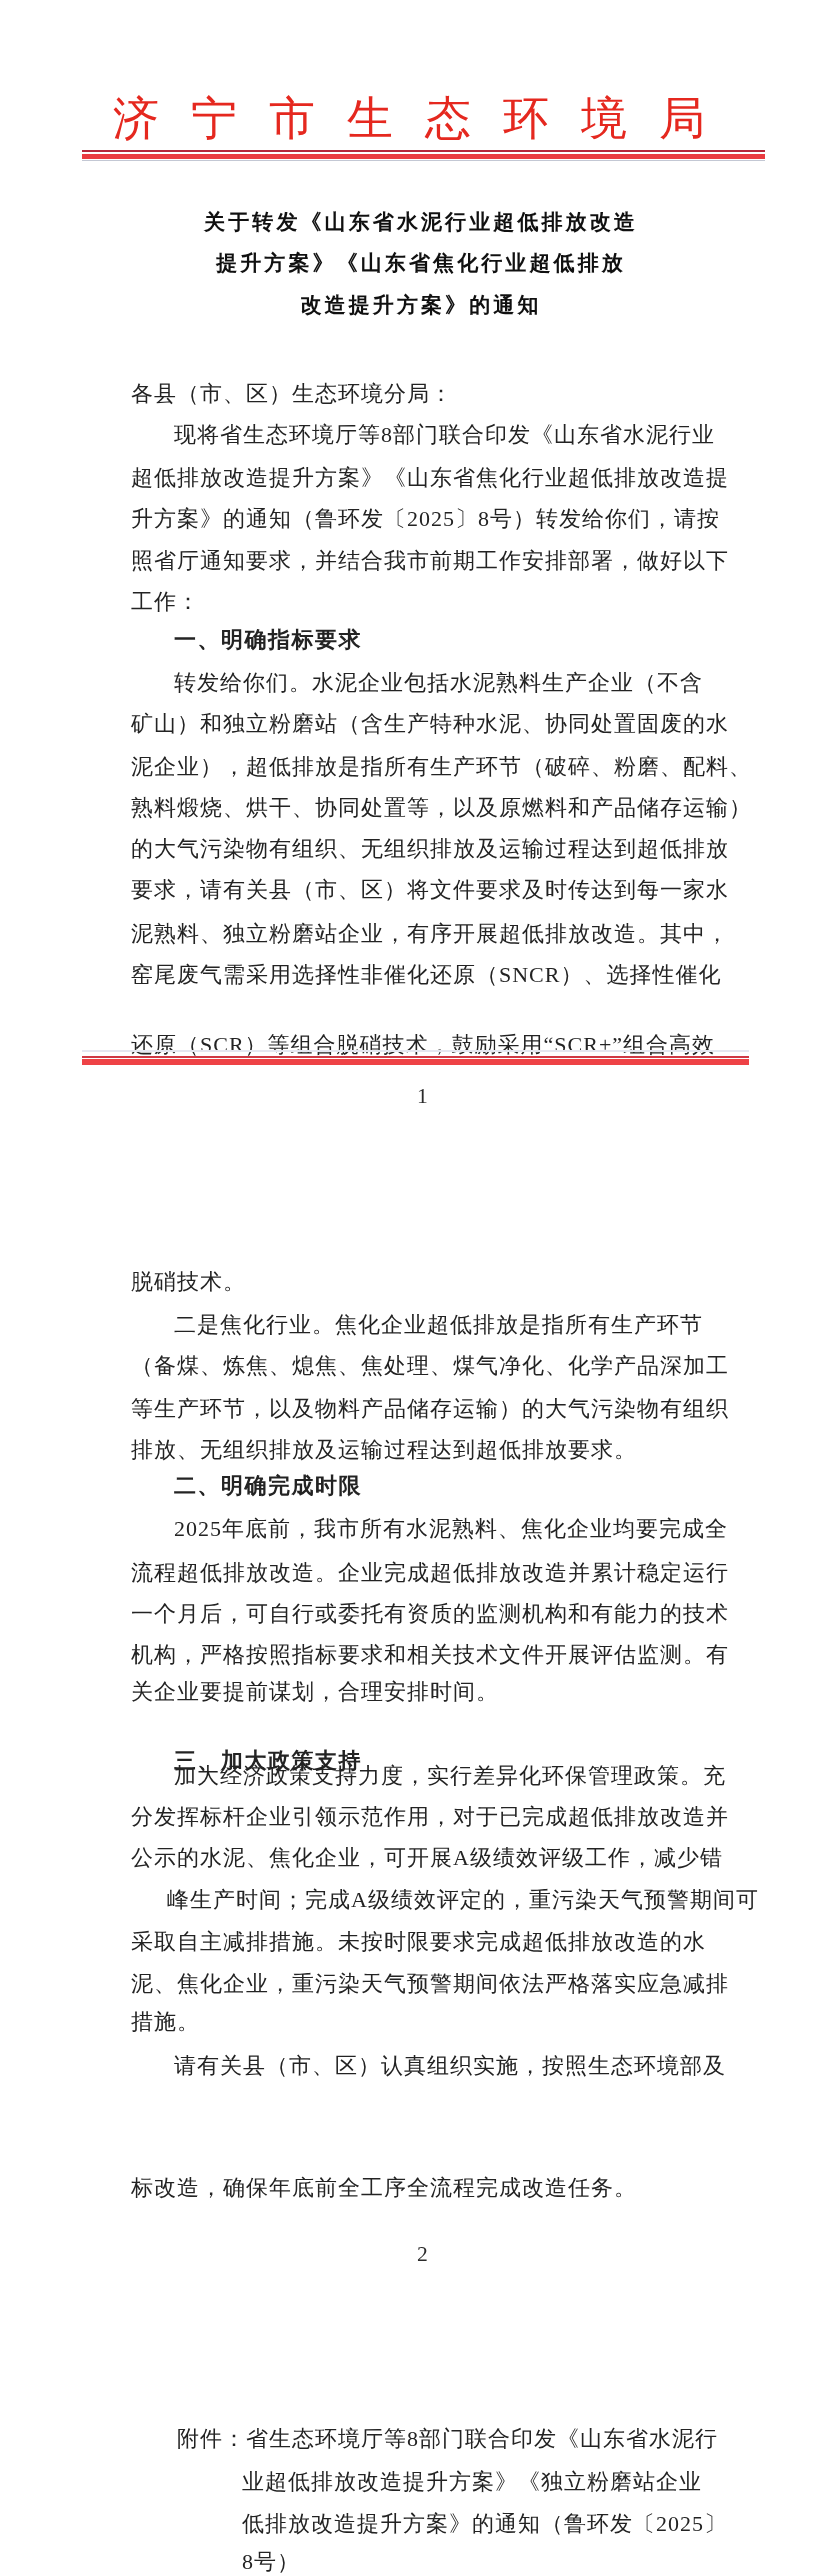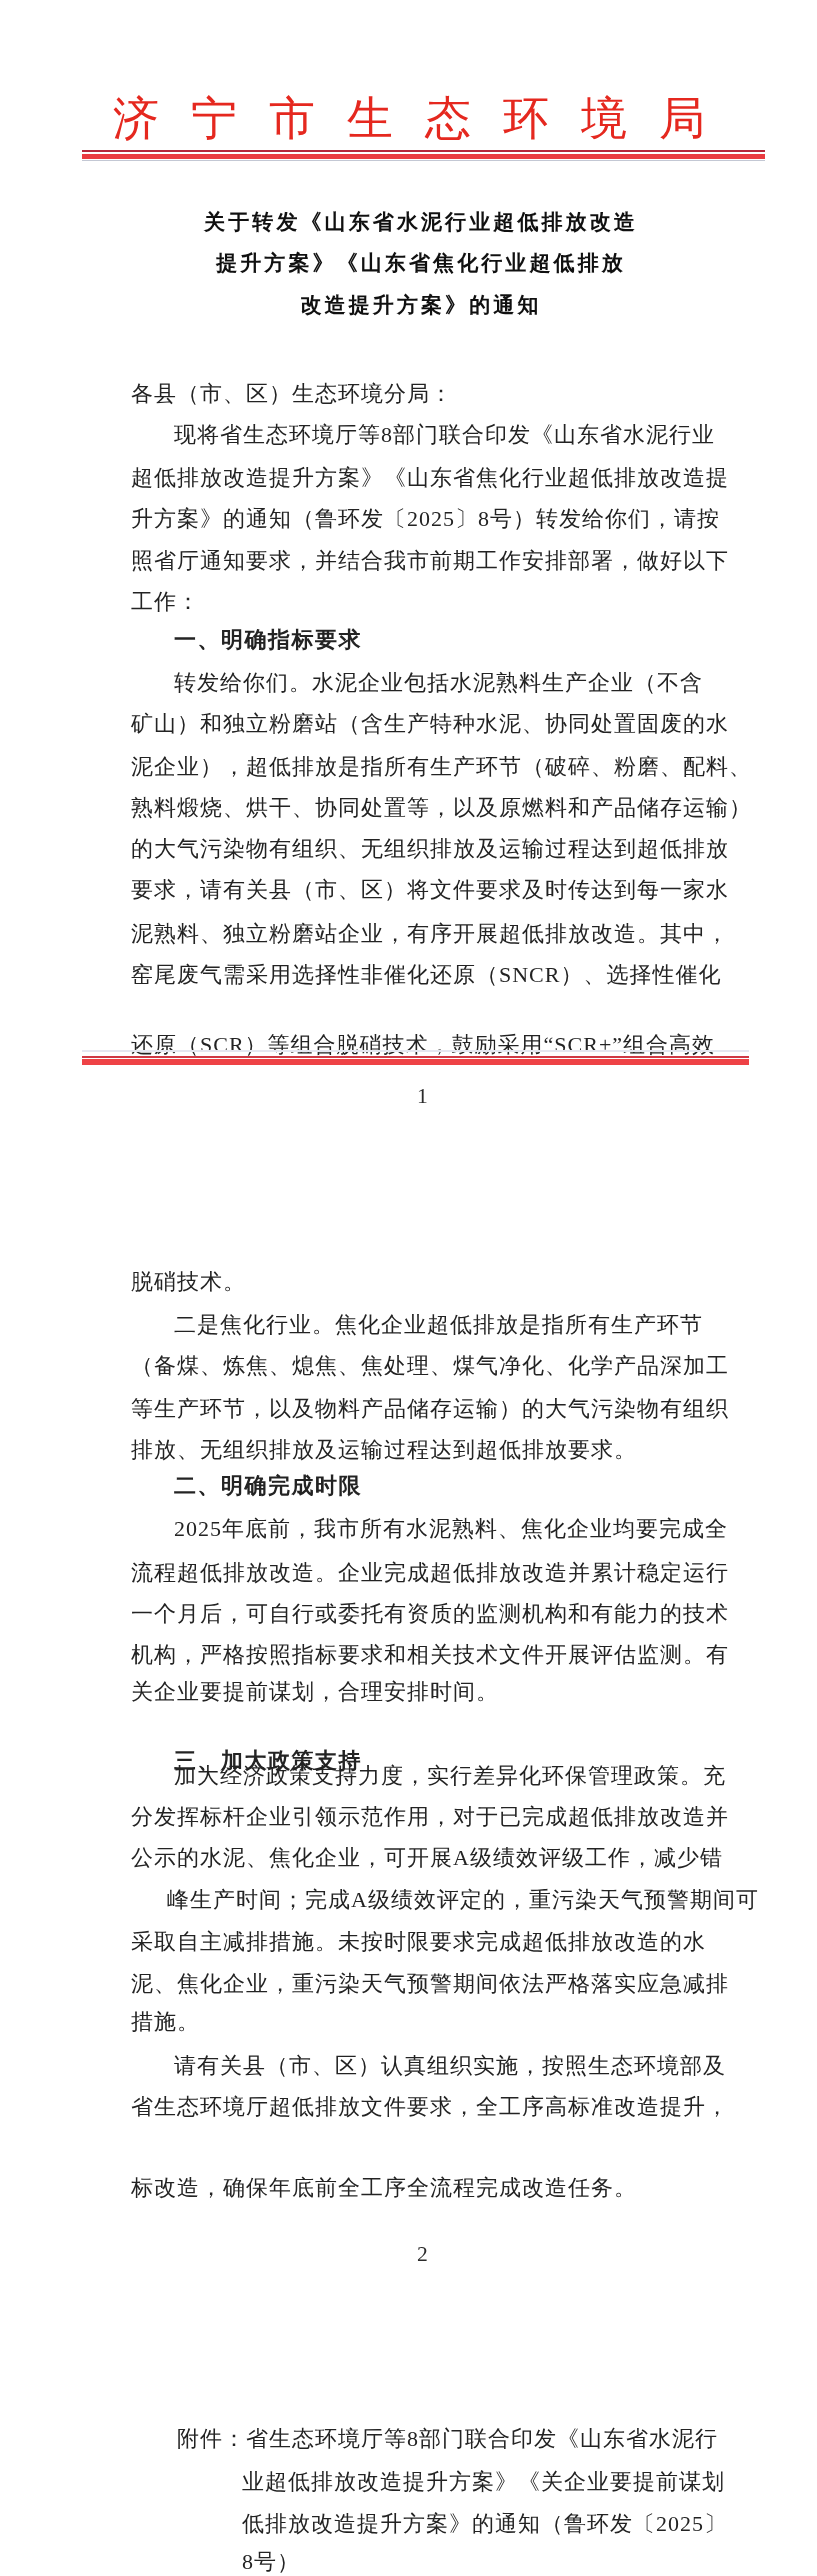--- a/index.html
+++ b/index.html
@@ -87,26 +87,25 @@
     <div class="bline" style="left: 131px; top: 1679px;">关企业要提前谋划，合理安排时间。</div>
     <div class="bline bold" style="left: 174px; top: 1748px; font-family: Liberation Serif, serif;">三、加大政策支持</div>
     <div class="bline" style="left: 174px; top: 1763px;">加大经济政策支持力度，实行差异化环保管理政策。充</div>
     <div class="bline" style="left: 131px; top: 1804px;">分发挥标杆企业引领示范作用，对于已完成超低排放改造并</div>
     <div class="bline" style="left: 131px; top: 1845px;">公示的水泥、焦化企业，可开展A级绩效评级工作，减少错</div>
     <div class="bline" style="left: 131px; top: 1887px; padding-left: 36px;">峰生产时间；完成A级绩效评定的，重污染天气预警期间可</div>
     <div class="bline" style="left: 131px; top: 1929px;">采取自主减排措施。未按时限要求完成超低排放改造的水</div>
     <div class="bline" style="left: 131px; top: 1971px;">泥、焦化企业，重污染天气预警期间依法严格落实应急减排</div>
     <div class="bline" style="left: 131px; top: 2009px;">措施。</div>
     <div class="bline" style="left: 174px; top: 2053px;">请有关县（市、区）认真组织实施，按照生态环境部及</div>
-    <div class="bline" style="left: 131px; top: 2094px;">省生态环境厅超低排放文件要求，全工序高标准改造提升，</div>
     <div class="bline" style="left: 131px; top: 2175px;">标改造，确保年底前全工序全流程完成改造任务。</div>
   </div>
 <div class="abs" style="inset:0">
     <div class="bline" style="left: 177px; top: 2426px;">附件：省生态环境厅等8部门联合印发《山东省水泥行</div>
-    <div class="bline" style="left: 242px; top: 2469px;">业超低排放改造提升方案》《关企业要提前谋划</div>
+    <div class="bline" style="left: 242px; top: 2469px;">业超低排放改造提升方案》《独立粉磨站企业</div>
     <div class="bline" style="left: 242px; top: 2511px;">低排放改造提升方案》的通知（鲁环发〔2025〕</div>
     <div class="bline" style="left: 242px; top: 2549px;">8号）</div>
   </div>
 
 <div class="frule frule-a"></div>
 <div class="frule frule-b"></div>
 <div class="frule frule-c"></div>
 
 <div class="page-number" style="top:1086px">1</div>
 <div class="page-number" style="top:2244px">2</div>

